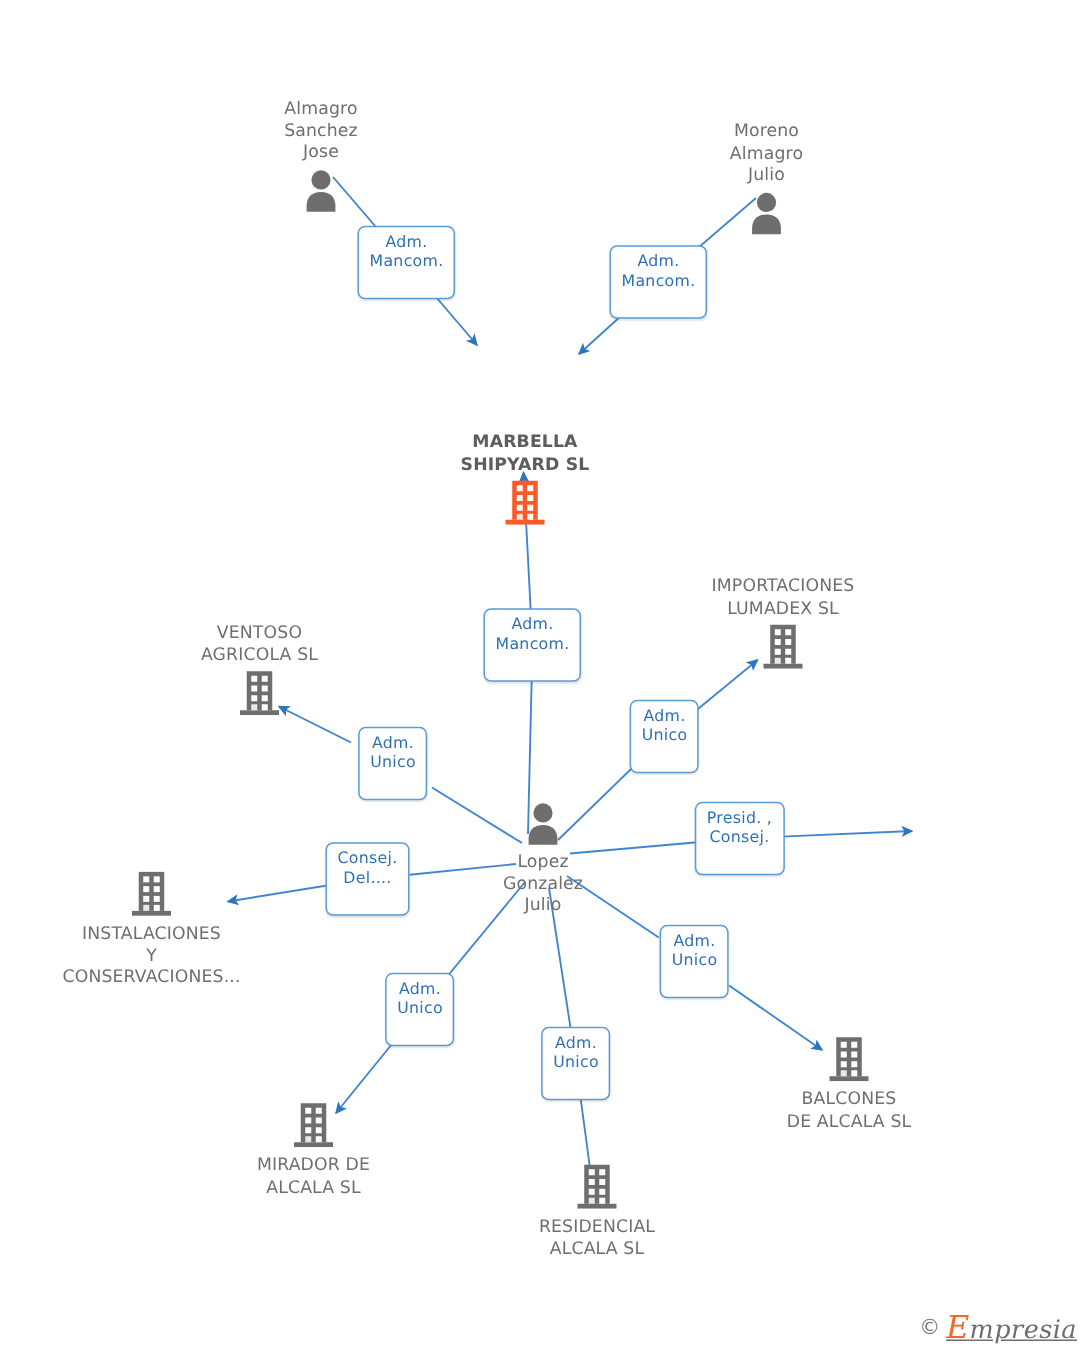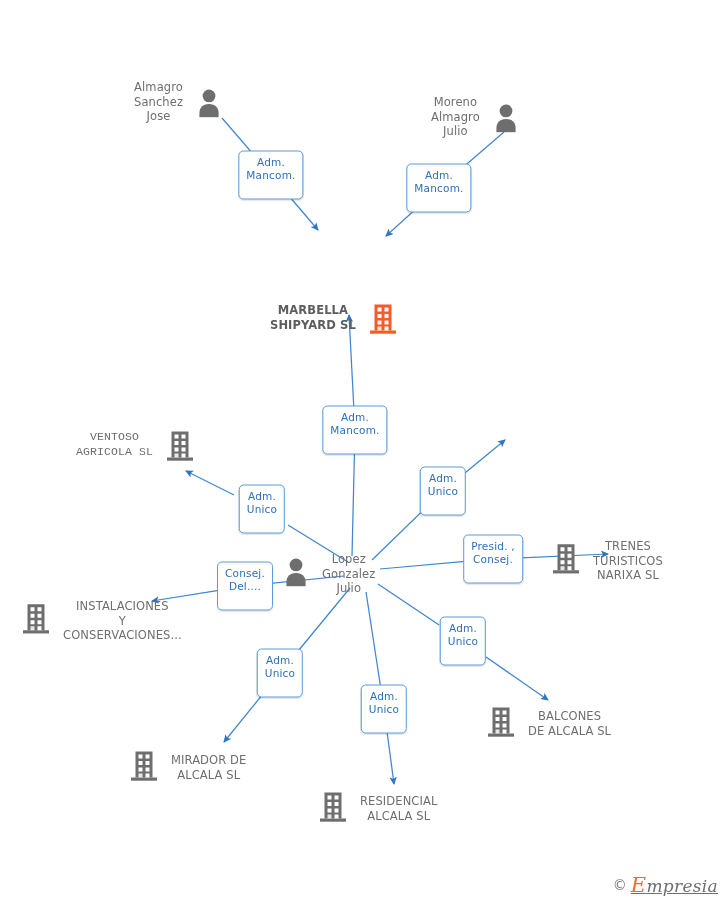--- a/index.html
+++ b/index.html
@@ -21,24 +21,24 @@
     position: absolute;
     left: 0;
     top: 0;
     width: 728px;
     height: 905px;
   }
   .node {
     position: absolute;
     transform: translate(-50%, -50%);
     display: flex;
+    flex-direction: column;
     align-items: center;
     width: 160px;
     pointer-events: auto;
-    gap: 12px;
   }
   .node.below .label { order: 2; margin-top: 3px; }
   .node.below .icon  { order: 1; }
   .node.above .label { order: 1; margin-bottom: 3px; }
   .node.above .icon  { order: 2; }
   .label {
     font-size: 11.5px;
     line-height: 14.5px;
     color: #6e6e6e;
     text-align: center;
@@ -158,71 +158,70 @@
         <rect x="9.5" y="11" width="4" height="4" fill="#ffffff"></rect>
         <rect x="16.5" y="11" width="4" height="4" fill="#ffffff"></rect>
         <rect x="9.5" y="17.5" width="4" height="4" fill="#ffffff"></rect>
         <rect x="16.5" y="17.5" width="4" height="4" fill="#ffffff"></rect>
         <rect x="9.5" y="23.5" width="4" height="4" fill="#fde3d8"></rect>
         <rect x="16.5" y="23.5" width="4" height="4" fill="#ffffff"></rect>
       </svg>
     </div>
   </div>
 
-  <div class="node above" style="left:156px; top:446px;font-family:Liberation Mono, monospace;">
+  <div class="node above" style="left:173px; top:446px;">
     <div class="label">VENTOSO
 AGRICOLA SL</div>
     <div class="icon">
       <svg width="30" height="32" viewBox="0 0 30 32">
         <rect x="6.5" y="1.5" width="17" height="26" fill="#6e6e6e"></rect>
         <rect x="2" y="27.5" width="26" height="3.2" fill="#6e6e6e"></rect>
         <rect x="9.5" y="4.5" width="4" height="4" fill="#ffffff"></rect>
         <rect x="16.5" y="4.5" width="4" height="4" fill="#ffffff"></rect>
         <rect x="9.5" y="11" width="4" height="4" fill="#ffffff"></rect>
         <rect x="16.5" y="11" width="4" height="4" fill="#ffffff"></rect>
         <rect x="9.5" y="17.5" width="4" height="4" fill="#ffffff"></rect>
         <rect x="16.5" y="17.5" width="4" height="4" fill="#ffffff"></rect>
         <rect x="9.5" y="23.5" width="4" height="4" fill="#e8e8e8"></rect>
         <rect x="16.5" y="23.5" width="4" height="4" fill="#ffffff"></rect>
       </svg>
     </div>
   </div>
 
+  <div class="node above" style="left:522px; top:415px;">
+    <div class="label">IMPORTACIONES
+LUMADEX SL</div>
+    <div class="icon">
+      <svg width="30" height="32" viewBox="0 0 30 32">
+        <rect x="6.5" y="1.5" width="17" height="26" fill="#6e6e6e"></rect>
+        <rect x="2" y="27.5" width="26" height="3.2" fill="#6e6e6e"></rect>
+        <rect x="9.5" y="4.5" width="4" height="4" fill="#ffffff"></rect>
+        <rect x="16.5" y="4.5" width="4" height="4" fill="#ffffff"></rect>
+        <rect x="9.5" y="11" width="4" height="4" fill="#ffffff"></rect>
+        <rect x="16.5" y="11" width="4" height="4" fill="#ffffff"></rect>
+        <rect x="9.5" y="17.5" width="4" height="4" fill="#ffffff"></rect>
+        <rect x="16.5" y="17.5" width="4" height="4" fill="#ffffff"></rect>
+        <rect x="9.5" y="23.5" width="4" height="4" fill="#e8e8e8"></rect>
+        <rect x="16.5" y="23.5" width="4" height="4" fill="#ffffff"></rect>
+      </svg>
+    </div>
+  </div>
 
   <div class="node below" style="left:362px; top:572px;">
     <div class="icon">
       <svg width="28" height="30" viewBox="0 0 28 30">
         <circle cx="14" cy="8.2" r="6.4" fill="#6e6e6e"></circle>
         <path d="M14 16.2c-6.3 0-9.6 3.8-9.6 9.1v4.1h19.2v-4.1c0-5.3-3.3-9.1-9.6-9.1z" fill="#6e6e6e"></path>
       </svg>
     </div>
     <div class="label">Lopez
 Gonzalez
 Julio</div>
   </div>
 
-  <div class="node below" style="left:631px; top:559px;">
-    <div class="icon">
-      <svg width="30" height="32" viewBox="0 0 30 32">
-        <rect x="6.5" y="1.5" width="17" height="26" fill="#6e6e6e"></rect>
-        <rect x="2" y="27.5" width="26" height="3.2" fill="#6e6e6e"></rect>
-        <rect x="9.5" y="4.5" width="4" height="4" fill="#ffffff"></rect>
-        <rect x="16.5" y="4.5" width="4" height="4" fill="#ffffff"></rect>
-        <rect x="9.5" y="11" width="4" height="4" fill="#ffffff"></rect>
-        <rect x="16.5" y="11" width="4" height="4" fill="#ffffff"></rect>
-        <rect x="9.5" y="17.5" width="4" height="4" fill="#ffffff"></rect>
-        <rect x="16.5" y="17.5" width="4" height="4" fill="#ffffff"></rect>
-        <rect x="9.5" y="23.5" width="4" height="4" fill="#e8e8e8"></rect>
-        <rect x="16.5" y="23.5" width="4" height="4" fill="#ffffff"></rect>
-      </svg>
-    </div>
-    <div class="label">TRENES
-TURISTICOS
-NARIXA SL</div>
-  </div>
 
   <div class="node below" style="left:101px; top:619px;">
     <div class="icon">
       <svg width="30" height="32" viewBox="0 0 30 32">
         <rect x="6.5" y="1.5" width="17" height="26" fill="#6e6e6e"></rect>
         <rect x="2" y="27.5" width="26" height="3.2" fill="#6e6e6e"></rect>
         <rect x="9.5" y="4.5" width="4" height="4" fill="#ffffff"></rect>
         <rect x="16.5" y="4.5" width="4" height="4" fill="#ffffff"></rect>
         <rect x="9.5" y="11" width="4" height="4" fill="#ffffff"></rect>
         <rect x="16.5" y="11" width="4" height="4" fill="#ffffff"></rect>

